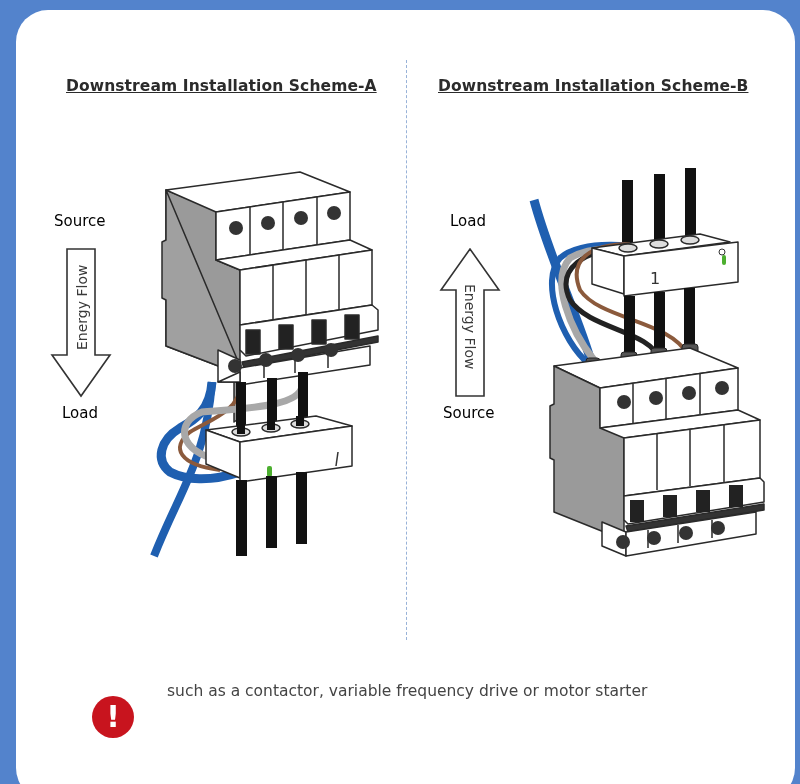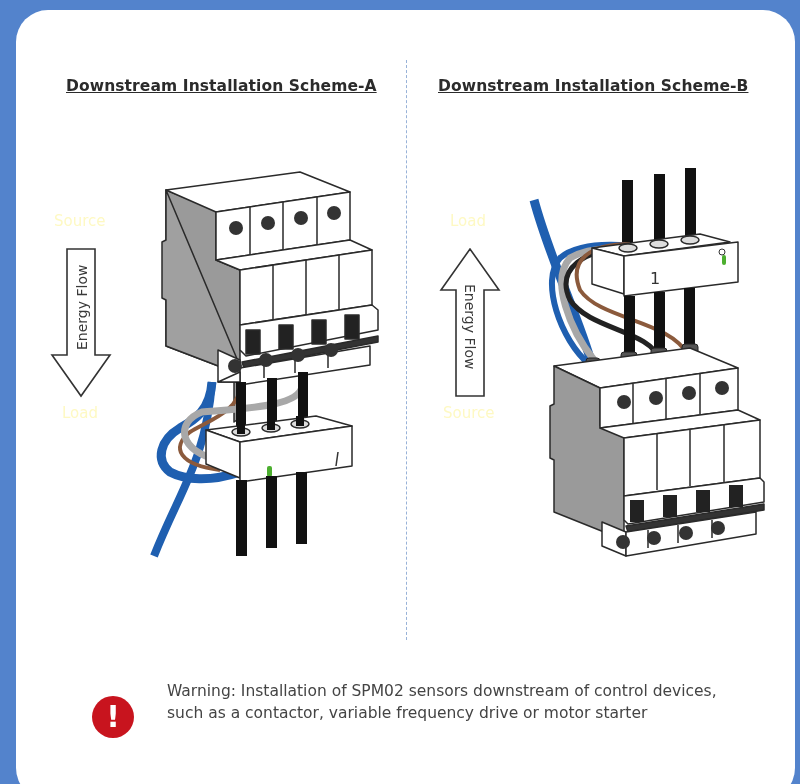--- a/index.html
+++ b/index.html
@@ -4,21 +4,21 @@
 <style>
   html, body { margin:0; padding:0; }
   body { width:800px; height:784px; background:#5383cc; position:relative; overflow:hidden;
          font-family:"DejaVu Sans","Liberation Sans",sans-serif; }
   .card { position:absolute; left:16px; top:10px; width:779px; height:790px; background:#ffffff;
           border-radius:32px; }
   .title { position:absolute; top:77px; font-size:15.5px; font-weight:bold; color:#2b2b2b; letter-spacing:0.1px; white-space:nowrap;text-decoration:underline; }
   #title-a { left:66px; }
   #title-b { left:438px; }
   .divider { position:absolute; left:406px; top:60px; height:580px; border-left:1.5px dashed #98b2d8; }
-  .lbl { position:absolute; font-size:15px; color:#fef9c3; font-family:"DejaVu Sans",sans-serif; white-space:nowrap; }
+  .lbl { position:absolute; font-size:15px; color:#000000; font-family:"DejaVu Sans",sans-serif; white-space:nowrap; }
   .flow-text { position:absolute; font-size:14px; color:#3a3a3a; white-space:nowrap; }
   svg { position:absolute; }
   .warn { position:absolute; left:92px; top:696px; width:42px; height:42px; border-radius:50%; background:#c8141e;
           color:#fff; font-weight:bold; font-size:30px; line-height:42px; text-align:center; font-family:"DejaVu Sans",sans-serif; }
   .warn-text { position:absolute; left:167px; top:680px; font-size:15.5px; line-height:22px; color:#444; }
   .warn-text div { white-space:nowrap; }
 </style>
 </head>
 <body>
 
@@ -170,15 +170,14 @@
       <circle cx="202" cy="228" r="7"></circle>
     <circle cx="103" cy="382" r="7"></circle>
       <circle cx="134" cy="378" r="7"></circle>
       <circle cx="166" cy="373" r="7"></circle>
       <circle cx="198" cy="368" r="7"></circle>
   </g>
 </svg>
 
 <div class="warn">!</div>
 <div class="warn-text">
-  <div>Warning: Installation of SPM02 sensors downstream of control devices,</div>
   <div>such as a contactor, variable frequency drive or motor starter</div>
 </div>
 
 </body></html>

